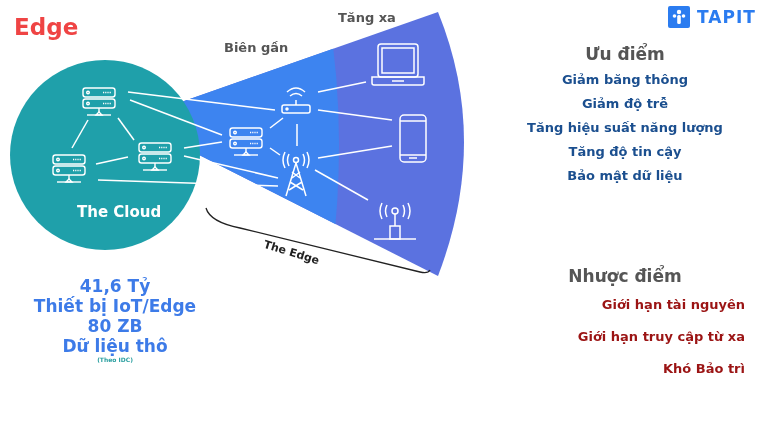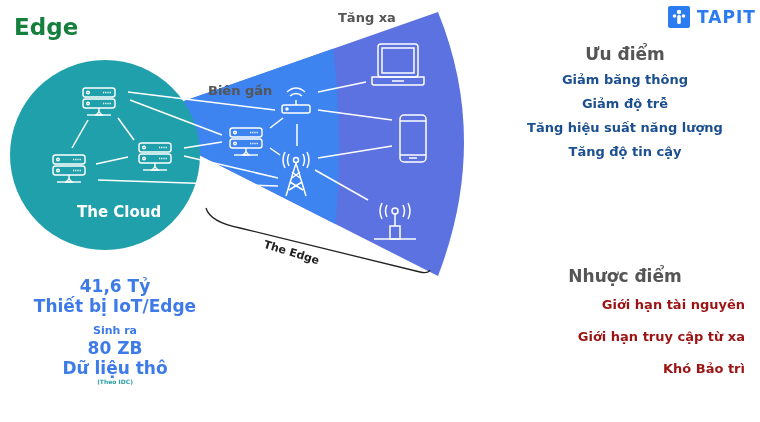--- a/index.html
+++ b/index.html
@@ -1,20 +1,20 @@
 <!DOCTYPE html>
 <html><head>
 <meta charset="utf-8">
 <style>
   html, body { margin:0; padding:0; }
   body { width:760px; height:422px; background:#ffffff; position:relative; overflow:hidden;
          font-family:"DejaVu Sans","Liberation Sans",sans-serif; }
   .abs { position:absolute; }
   #diagram { position:absolute; left:0; top:0; width:760px; height:422px; }
-  .title { left:14px; top:14px; font-size:23px; font-weight:bold; color:#15803d; }
+  .title { left:14px; top:14px; font-size:23px; font-weight:bold; color:#ef4444; }
   .logo { left:633px; top:6px; display:flex; align-items:center; gap:7px;padding-left:35px; }
   .logo-box { width:22px; height:22px; background:#2b7cf0; border-radius:2px; position:relative; }
   .logo-text { font-size:17px; font-weight:900; color:#2b7cf0; letter-spacing:1px; font-family:"DejaVu Sans",sans-serif; }
   .col { position:absolute; text-align:center; font-weight:bold; }
   .adv { left:505px; top:40px; width:240px; }
   .adv h2, .dis h2 { margin:4px; font-size:17px; color:#555555; font-weight:bold; }
   .adv .item { font-size:13px; color:#1b4f8f; margin-top:7px; line-height:17px; }
   .adv h2 { margin-bottom:6px; }
   .dis { left:505px; top:262px; width:240px; }
   .dis h2 { margin-bottom:10px; }
@@ -161,39 +161,39 @@
         <circle cx="11" cy="6" r="2.2" fill="#fff"></circle>
         <circle cx="6.5" cy="10" r="1.8" fill="#fff"></circle>
         <circle cx="15.5" cy="10" r="1.8" fill="#fff"></circle>
         <rect x="9.2" y="9" width="3.6" height="9" rx="1.5" fill="#fff"></rect>
       </svg>
   </div>
   <span class="logo-text">TAPIT</span>
 </div>
 
 <div class="abs lbl" style="left:338px;top:10px;">Tăng xa</div>
-<div class="abs lbl" style="left:208px;top:40px;margin-top:43px;">Biên gần</div>
+<div class="abs lbl" style="left:224px;top:40px;">Biên gần</div>
 <div class="abs cloud-lbl" style="left:77px;top:203px;">The Cloud</div>
 <div class="abs edge-lbl" style="left:266px;top:238px;">The Edge</div>
 
 <div class="col stats">
   <div class="big">41,6 Tỷ</div>
   <div class="big">Thiết bị IoT/Edge</div>
-  <div class="small">Sinh ra</div>
   <div class="big">80 ZB</div>
   <div class="big">Dữ liệu thô</div>
   <div class="note">(Theo IDC)</div>
 </div>
 
 <div class="col adv">
   <h2>Ưu điểm</h2>
   <div class="item">Giảm băng thông</div>
   <div class="item">Giảm độ trễ</div>
   <div class="item">Tăng hiệu suất năng lượng</div>
   <div class="item">Tăng độ tin cậy</div>
+  <div class="item">Bảo mật dữ liệu</div>
 </div>
 
 <div class="col dis">
   <h2>Nhược điểm</h2>
   <div class="item">Giới hạn tài nguyên</div>
   <div class="item">Giới hạn truy cập từ xa</div>
   <div class="item">Khó Bảo trì</div>
 </div>
 
 </body></html>

